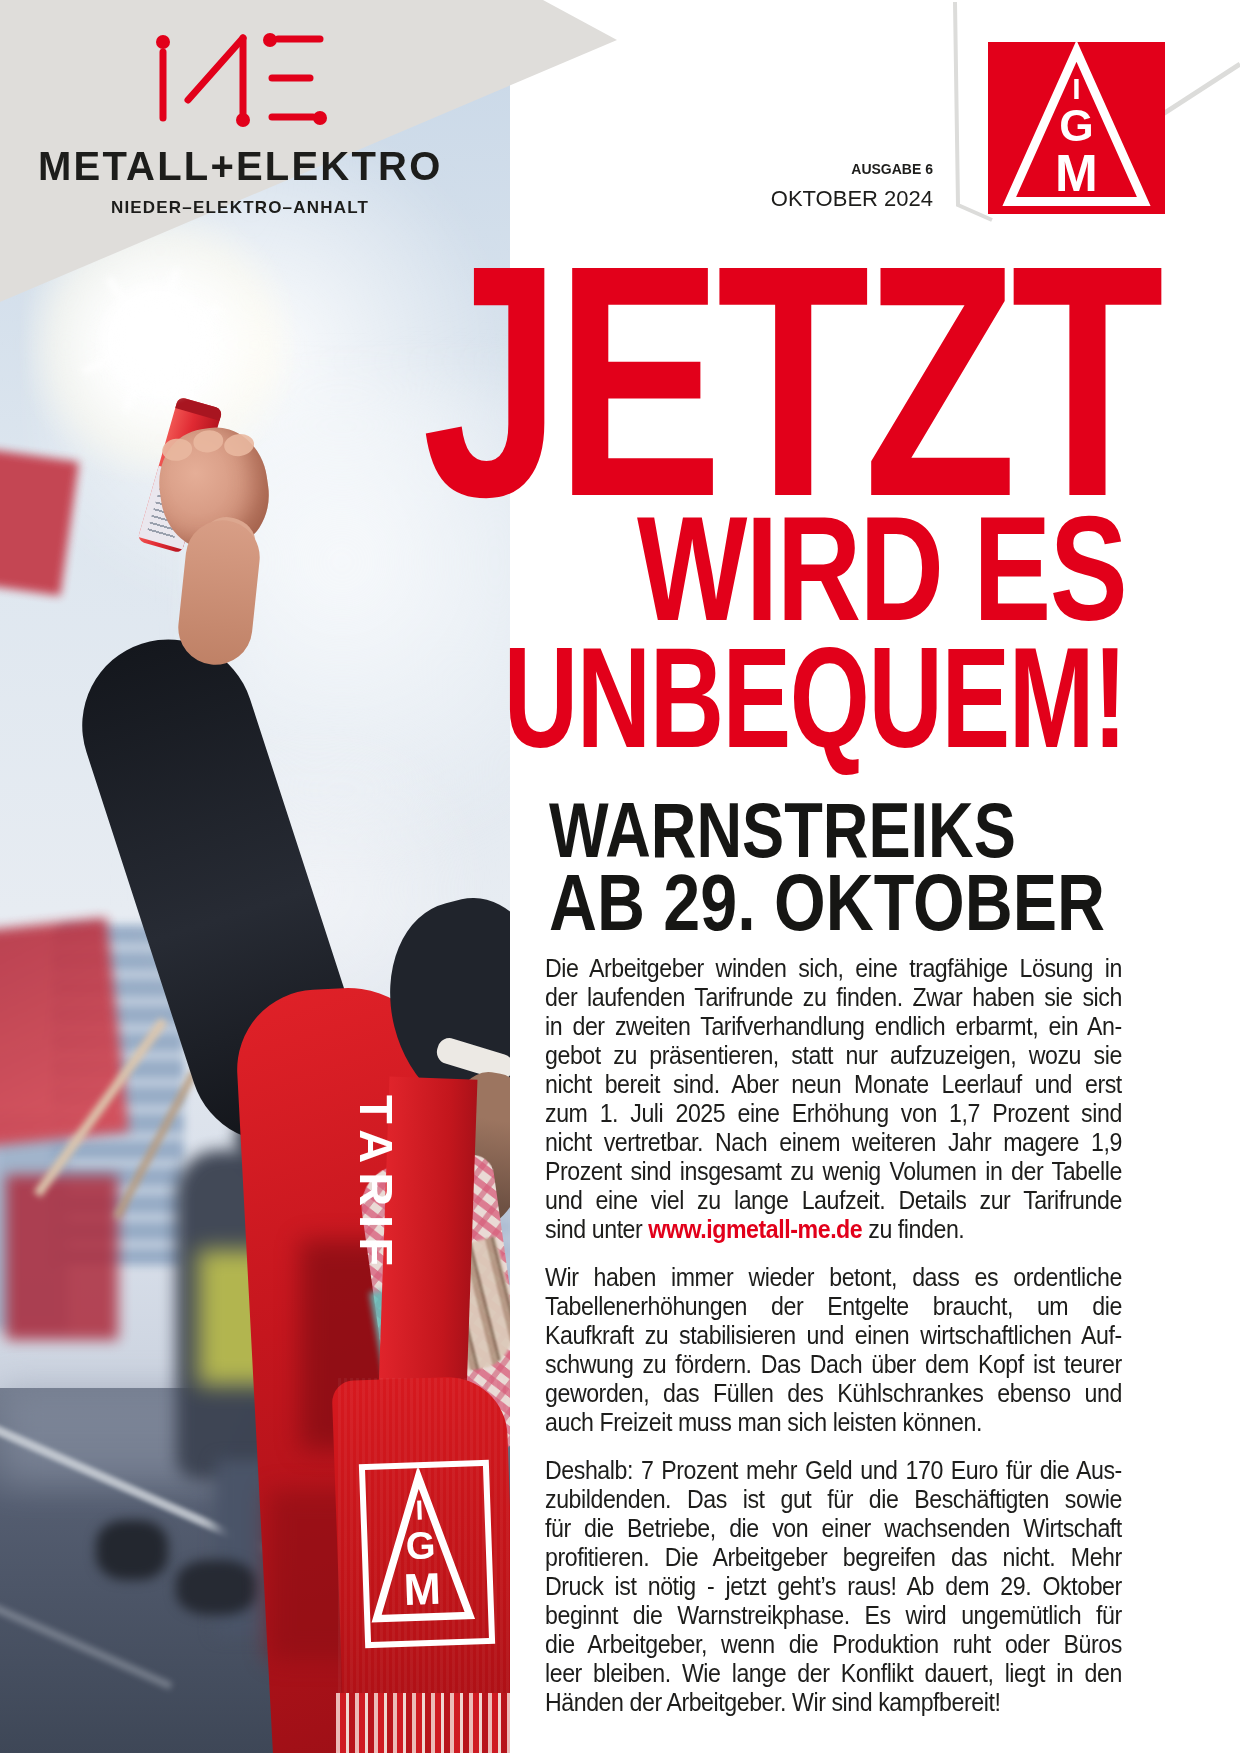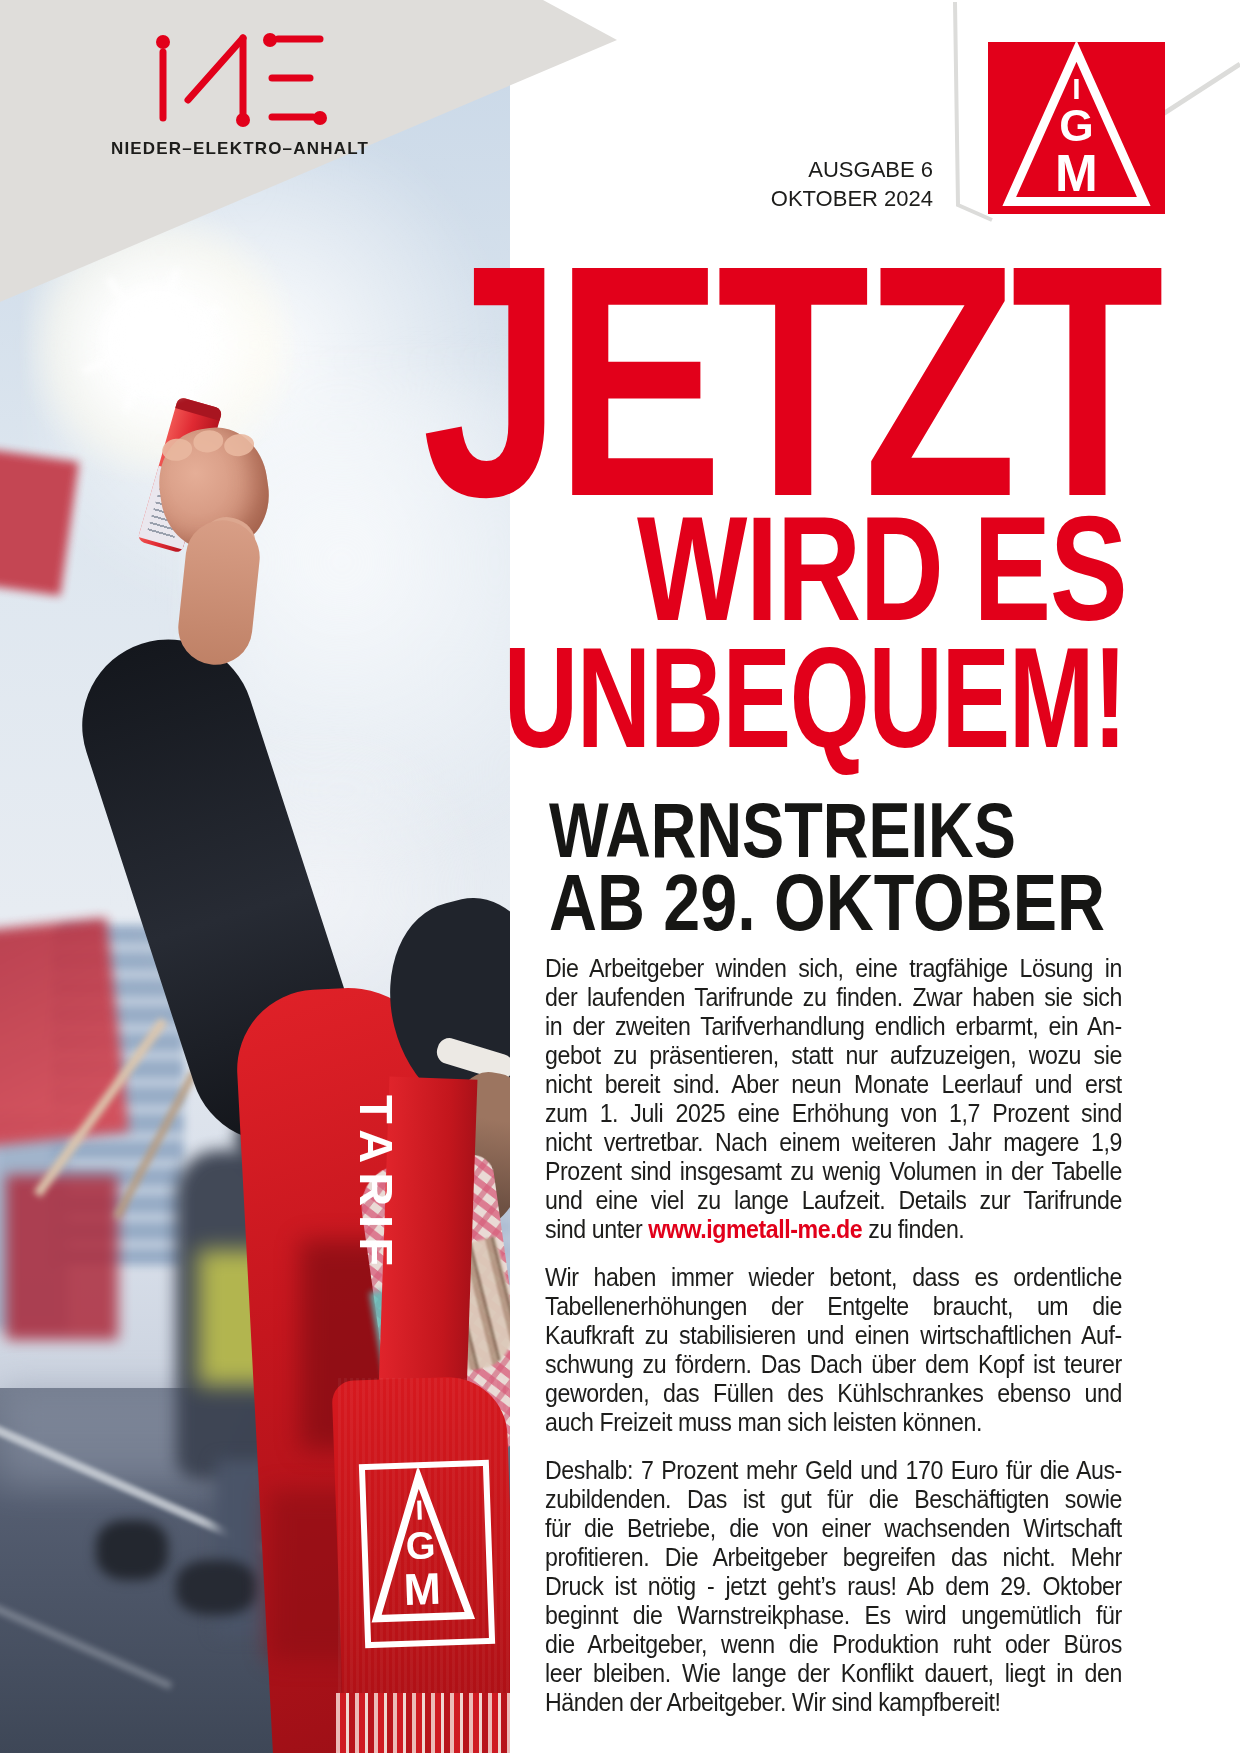--- a/index.html
+++ b/index.html
@@ -85,21 +85,21 @@
 
   
   .pennant { position:absolute; left:0; top:0; width:1240px; height:1753px; z-index:3; pointer-events:none;
     clip-path:polygon(0 0, 543px 0, 617px 40px, 0 302px); background:#dfddda; }
   .brand { position:absolute; left:38px; top:30px; width:404px; z-index:4; text-align:center; color:#1d1d1b; }
   .brand-logo { display:block; margin:0 auto; }
   .brand-title { margin-top:14px; font-size:40px; font-weight:bold; letter-spacing:2.2px; white-space:nowrap; }
   .brand-sub { margin-top:9px; font-size:17px; font-weight:bold; letter-spacing:1.2px; white-space:nowrap; }
 
   .issue { position:absolute; right:307px; top:155px; z-index:4; text-align:right; color:#1d1d1b; line-height:29px; }
-  .issue-line1 { font-size:22px; font-weight:normal; }
+  .issue-line1 { font-size:14px; font-weight:bold; }
   .issue-line2 { font-size:22px; }
 
   .decor-lines { position:absolute; left:900px; top:0; z-index:2; }
   .igm-header-logo { position:absolute; left:988px; top:42px; width:177px; height:172px; background:#e2001a; z-index:4; }
 
   
   .hl { position:absolute; z-index:5; color:#e2001a; font-weight:bold; line-height:1; white-space:nowrap; }
   .hl1 { left:422px; top:216px; font-size:330px; letter-spacing:-8px; transform:scaleX(.76); transform-origin:0 0; }
   .hl2 { right:114px; top:495px; font-size:148px; letter-spacing:-2px; transform:scaleX(.79); transform-origin:100% 0; }
   .hl3 { right:114px; top:626px; font-size:143px; letter-spacing:-2px; transform:scaleX(.72); transform-origin:100% 0; }
@@ -202,20 +202,21 @@
         <line x1="38" y1="70" x2="93" y2="8"></line>
         <line x1="93" y1="8" x2="93" y2="84"></line>
         <circle cx="93" cy="90" r="7" stroke="none"></circle>
         <circle cx="120" cy="10" r="7" stroke="none"></circle>
         <line x1="128" y1="9" x2="170" y2="9"></line>
         <line x1="122" y1="48" x2="160" y2="48"></line>
         <line x1="122" y1="87" x2="163" y2="87"></line>
         <circle cx="170" cy="88" r="7" stroke="none"></circle>
       </g>
     </svg>
+    <div class="brand-title">METALL+ELEKTRO</div>
     <div class="brand-sub">NIEDER–ELEKTRO–ANHALT</div>
   </div>
 
   <svg class="decor-lines" width="340" height="260" viewBox="0 0 340 260">
     <polyline points="55,2 58,205 92,220" fill="none" stroke="#dcdcda" stroke-width="4"></polyline>
     <line x1="263" y1="114" x2="340" y2="64" stroke="#dcdcda" stroke-width="5"></line>
   </svg>
 
   <div class="issue">
     <div class="issue-line1">AUSGABE 6</div>

